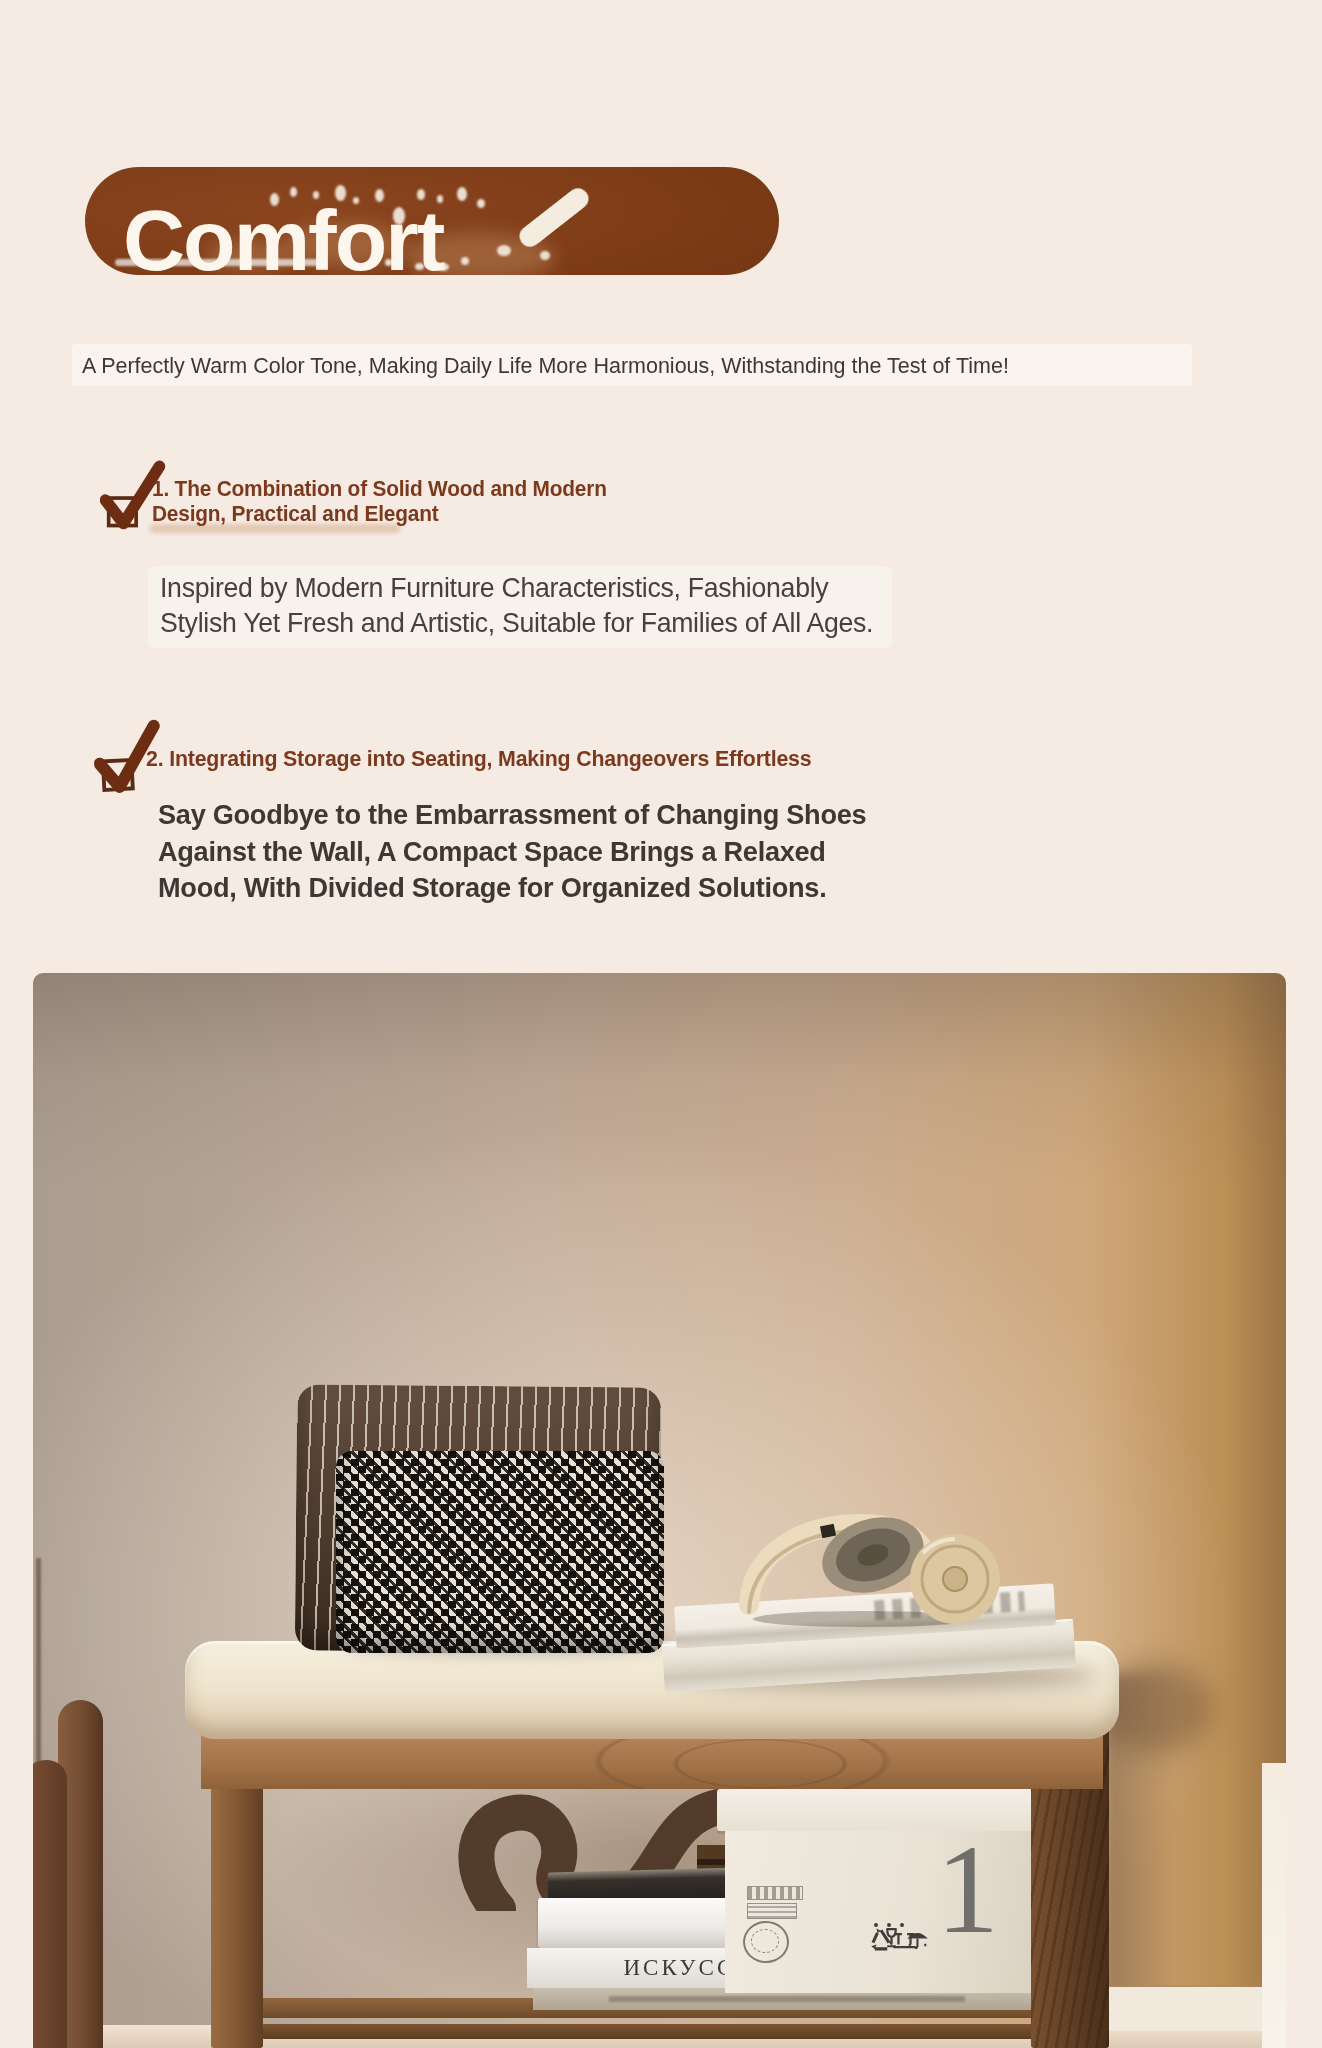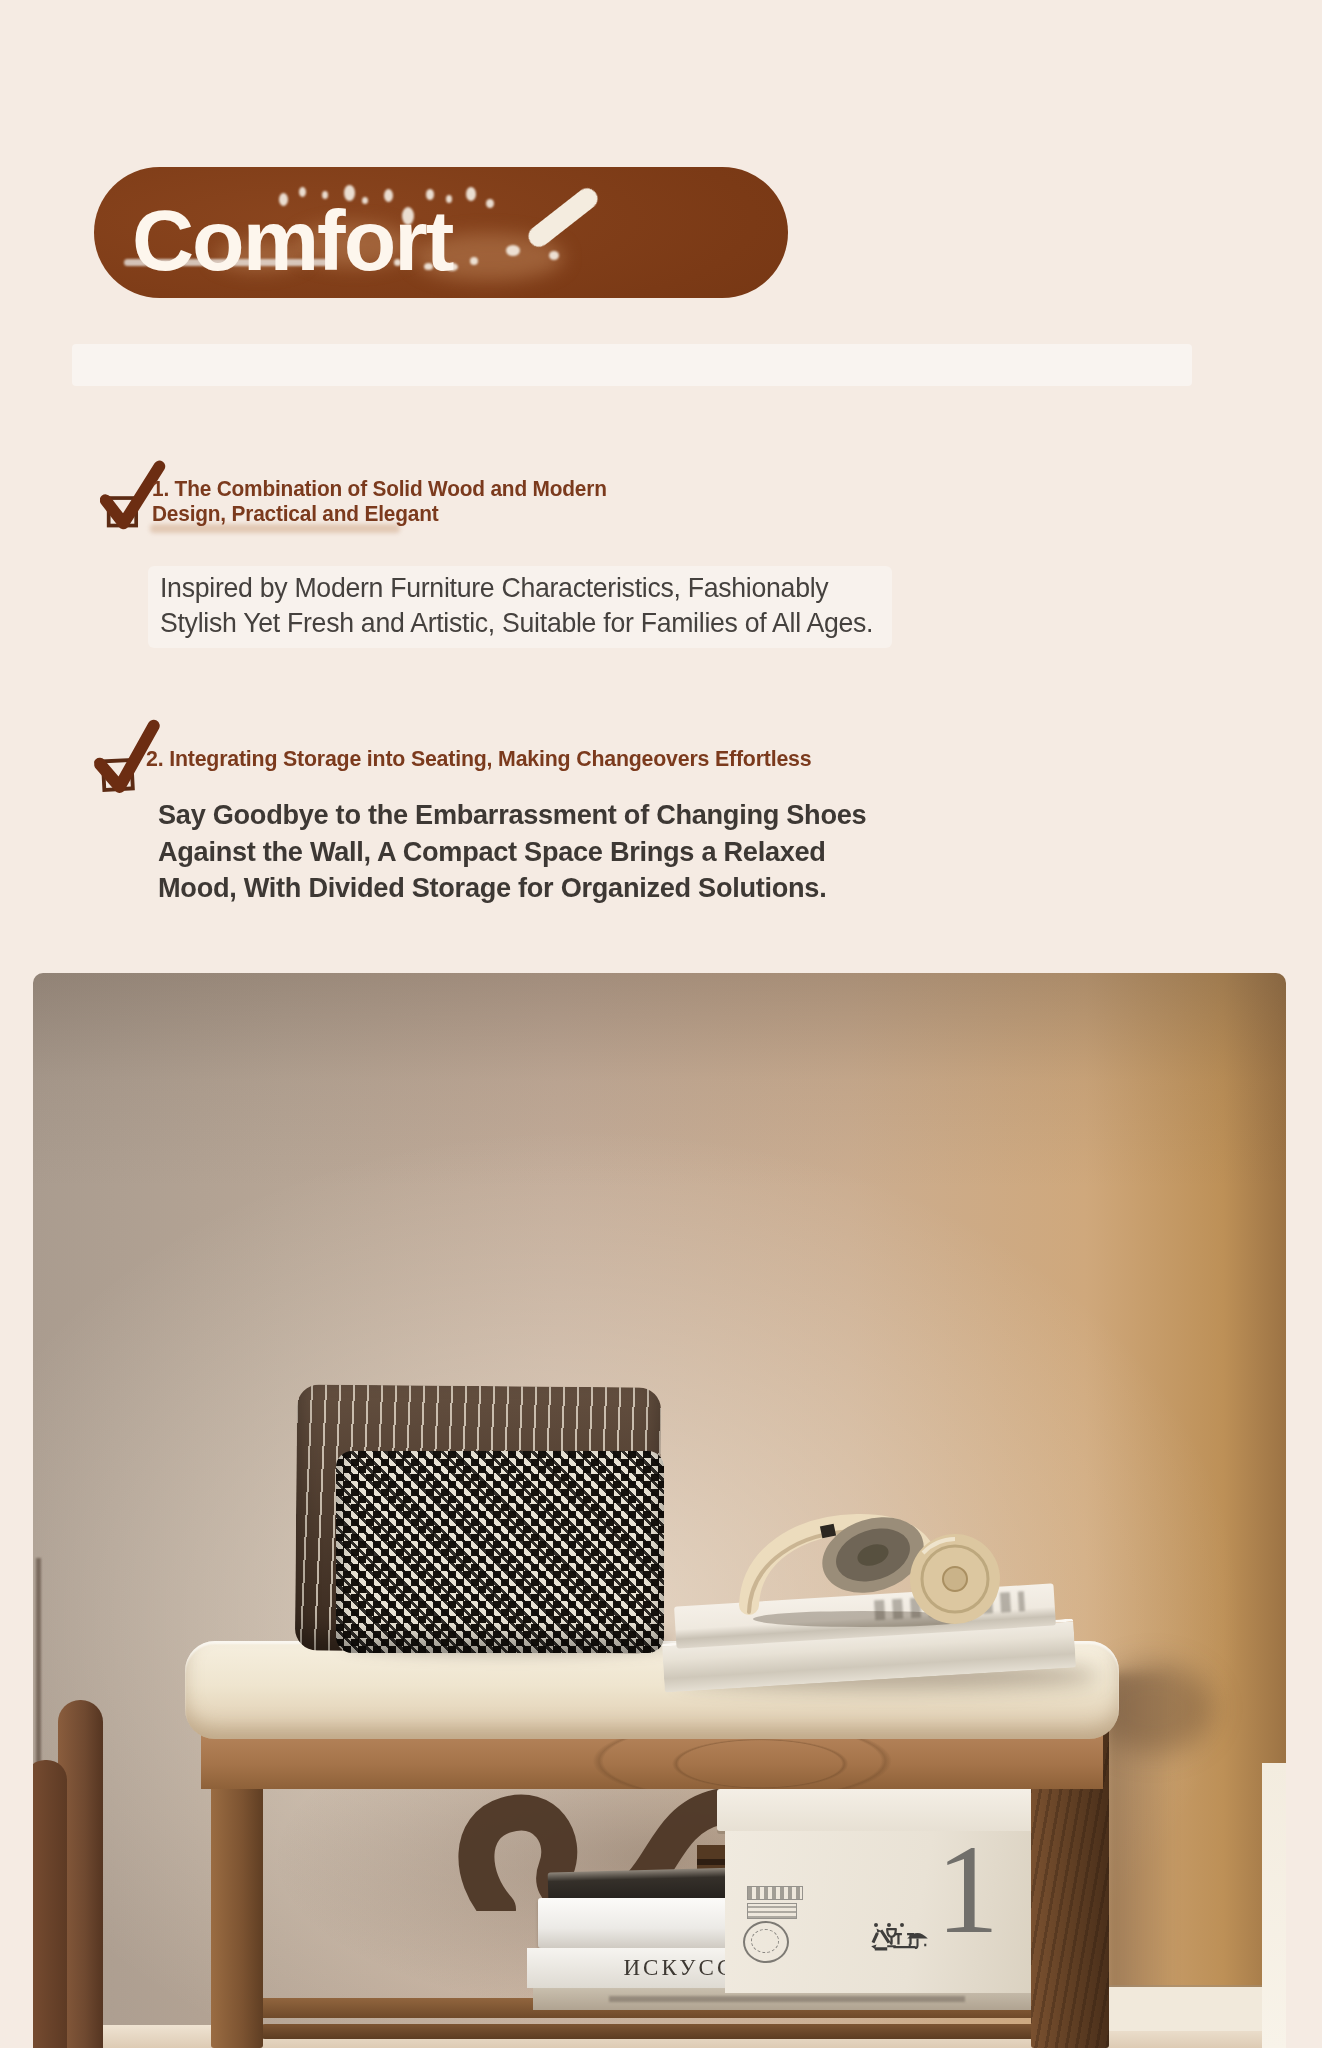--- a/index.html
+++ b/index.html
@@ -1,20 +1,20 @@
 <!DOCTYPE html>
 <html><head>
 <meta charset="utf-8">
 <style>
   html,body{margin:0;padding:0;}
   .page{position:relative;width:1322px;height:2048px;background:#f5ebe3;overflow:hidden;
         font-family:"Liberation Sans",sans-serif;}
 
   
-  .banner{position:absolute;left:94px;top:167px;width:694px;height:131px;border-radius:66px;
+  .banner{position:absolute;left:85px;top:167px;width:694px;height:108px;border-radius:66px;
           background:radial-gradient(130% 170% at 30% 40%, #8a451e 0%, #7b3a16 50%, #6c3110 100%);
           overflow:hidden;}
   .banner-title{position:absolute;left:38px;top:30px;font-size:86px;line-height:86px;font-weight:bold;
           color:#fdf6ed;letter-spacing:-2px;}
   .sm{position:absolute;background:#f5eee4;border-radius:50%;filter:blur(1.2px);opacity:.9;}
   .tan{position:absolute;background:rgba(196,140,96,.45);border-radius:50%;filter:blur(9px);}
   .underline-streak{position:absolute;left:30px;top:92px;width:205px;height:7px;
           background:rgba(233,228,222,.8);border-radius:4px;filter:blur(1px);}
   .brush{position:absolute;left:428px;top:40px;width:82px;height:21px;background:#f4ecdf;
           border-radius:12px;transform:rotate(-38deg);filter:blur(.6px);}
@@ -164,20 +164,21 @@
     <div class="sm" style="left:376px;top:90px;width:8px;height:8px;"></div>
     <div class="sm" style="left:412px;top:78px;width:14px;height:11px;"></div>
     <div class="sm" style="left:438px;top:60px;width:20px;height:16px;"></div>
     <div class="sm" style="left:455px;top:84px;width:10px;height:9px;"></div>
     <div class="underline-streak"></div>
     <div class="brush"></div>
     <div class="banner-title">Comfort</div>
   </div>
 
   <div class="tagline-band"></div>
+  <div class="tagline">A Perfectly Warm Color Tone, Making Daily Life More Harmonious, Withstanding the Test of Time!</div>
 
   <svg class="check-icon c1" viewBox="0 0 62 70">
     <rect x="8" y="36" width="26" height="26" fill="none" stroke="#5c2b14" stroke-width="3.5"></rect>
     <path d="M5 38 L22 60 L56 6" fill="none" stroke="#6c2d12" stroke-width="11" stroke-linecap="round" stroke-linejoin="round"></path>
   </svg>
   <div class="heading-streak"></div>
   <div class="heading h1">
     <div>1. The Combination of Solid Wood and Modern</div>
     <div>Design, Practical and Elegant</div>
   </div>

